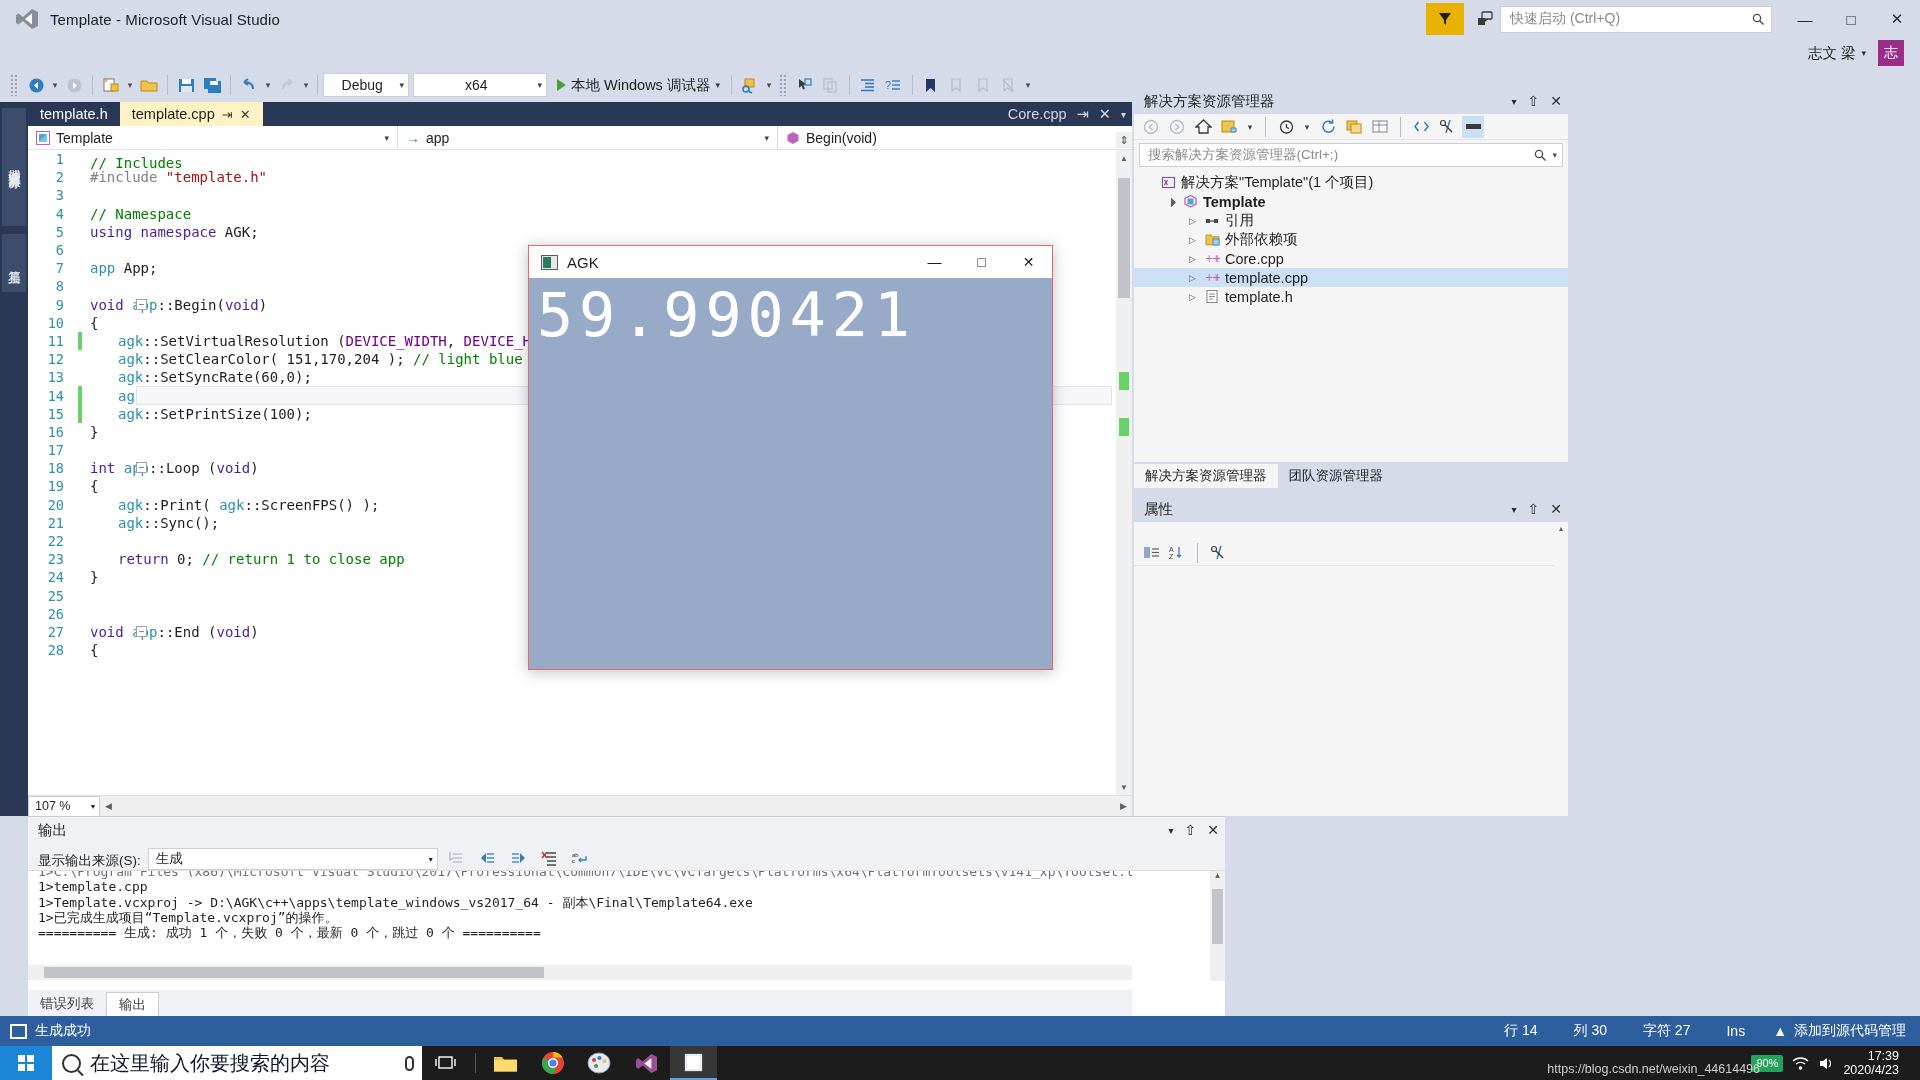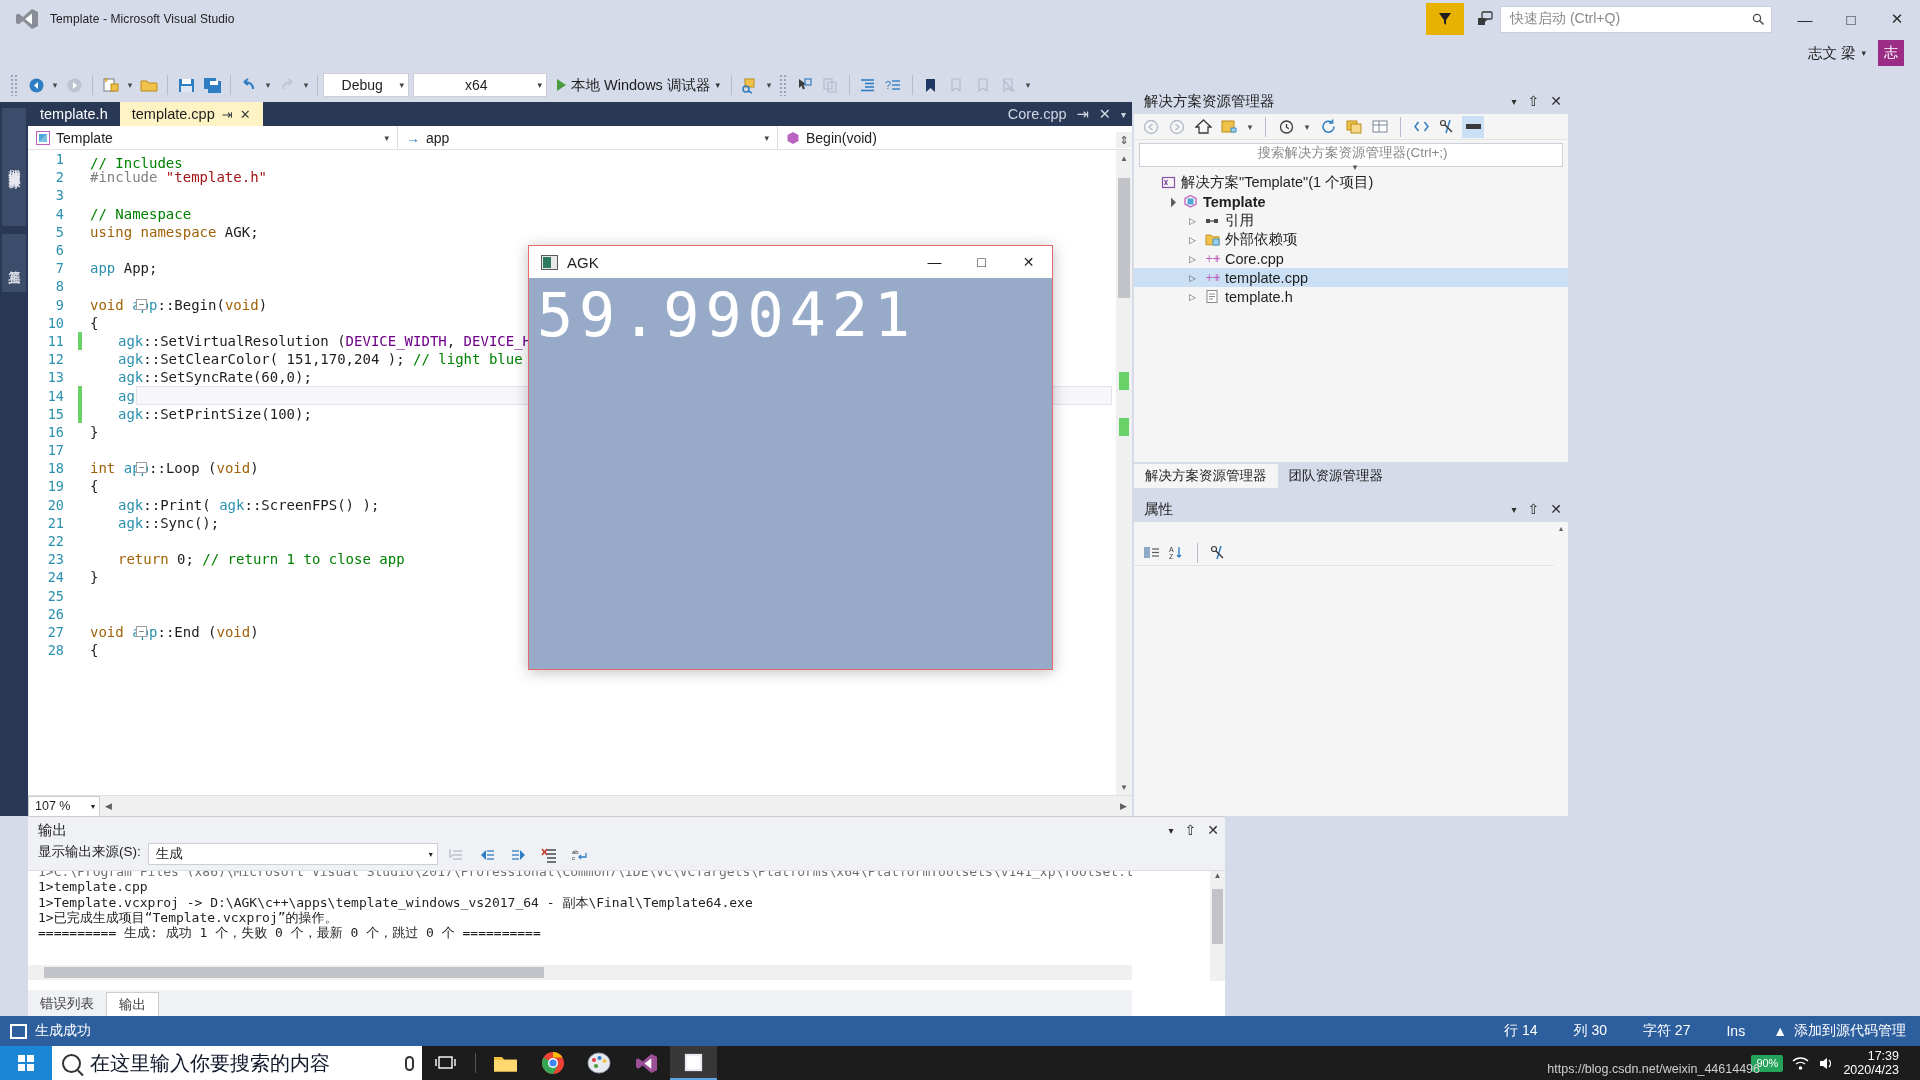--- a/index.html
+++ b/index.html
@@ -19,21 +19,21 @@
   .titlebar {
     position: absolute; left: 0; top: 0; width: 1920px; height: 38px;
     background: #d6dbe9;
     display: flex; align-items: center;
   }
   .vs-logo {
     width: 26px; height: 26px; margin-left: 14px; margin-right: 10px;
     display: flex; align-items: center; justify-content: center;
   }
   .title-text {
-    font-size: 12px; color: #1e1e1e; letter-spacing: .1px;
+    font-size: 15px; color: #1e1e1e; letter-spacing: .1px;
   }
   .tb-right {
     position: absolute; right: 0; top: 0; height: 38px;
     display: flex; align-items: center;
   }
   .feedback-btn {
     width: 38px; height: 32px; background: #e8b202;
     display: flex; align-items: center; justify-content: center;
     margin-right: 6px;
   }
@@ -186,21 +186,21 @@
   }
   .fold {
     position: absolute; left: 108px; width: 11px; height: 11px;
     border: 1px solid #a0a0a0; background: #fff; color: #555;
     font-size: 9px; line-height: 9px; text-align: center;
   }
   
   .t-com  { color: #008000; }
   .t-pre  { color: #808080; }
   .t-str  { color: #a31515; }
-  .t-key  { color: #a16207; }
+  .t-key  { color: #4c1d95; }
   .t-mac  { color: #6f008a; }
   .t-fn   { color: #1e1e1e; }
   .t-txt  { color: #1e1e1e; }
   .t-ns   { color: #2b91af; }
 
   .editor-vscroll {
     position: absolute; right: 0; top: 48px; width: 16px; height: 645px;
     background: #f0f0f0;
   }
   .ev-up, .ev-dn {
@@ -244,21 +244,21 @@
   .out-header {
     height: 26px; background: #eff1f5; display: flex; align-items: center;
     padding-left: 10px; position: relative;
   }
   .out-title { font-size: 14.5px; color: #1e1e1e; }
   .out-hdr-right {
     position: absolute; right: 6px; top: 0; height: 26px;
     display: flex; align-items: center; gap: 11px; font-size: 14px; color: #2b2b2b;
   }
   .out-toolbar {
-    height: 28px; background: #eff1f5; display:flex; align-items:flex-start;
+    height: 28px; background: #eff1f5; display:flex; align-items:flex-end;
     padding-left: 10px; gap: 7px; border-bottom: 1px solid #dcdde2;
   }
   .out-lbl { font-size: 13.5px; color: #1e1e1e; }
   .out-select {
     width: 290px; height: 22px; background:#fff; border:1px solid #ccced9;
     display:flex; align-items:center; padding: 0 4px 0 7px; font-size: 13.5px; color:#1e1e1e;
   }
   .out-select .sv { flex: 1; }
   .out-select .sc { font-size: 8px; }
   .ot-icon { width:24px; height:24px; display:flex; align-items:center; justify-content:center; }
@@ -301,21 +301,21 @@
     position: absolute; right: 6px; top: 0; height: 26px;
     display:flex; align-items:center; gap: 11px; font-size: 14px; color: #2b2b2b;
   }
   .se-toolbar {
     height: 26px; background: #f5f5f5; display: flex; align-items: center;
     padding: 0 6px; gap: 4px; border-bottom: 1px solid #e4e4e4;
   }
   .se-ic { width: 22px; height: 22px; display:flex; align-items:center; justify-content:center; }
   .se-search {
     height: 24px; margin: 3px 5px; background:#fff; border:1px solid #ccced9;
-    display:flex; align-items:center; padding: 0 5px 0 8px; flex-direction: column;
+    display:flex; align-items:center; padding: 0 5px 0 8px;
   }
   .se-search .ss { flex:1; font-size: 13.5px; color:#8a8a8a; }
   .se-tree { padding-top: 3px; font-size: 14.5px; color: #1e1e1e; }
   .tree-row {
     height: 19px; display: flex; align-items: center; gap: 5px; padding-right: 6px;
   }
   .tree-row.selected { background: #cbe0f5; }
   .tw { width: 13px; text-align:center; font-size: 9px; color: #5a5a5a; flex:none; }
   .ti { width: 16px; height: 16px; flex:none; display:flex; align-items:center; justify-content:center; }
   .tl { white-space: nowrap; }

